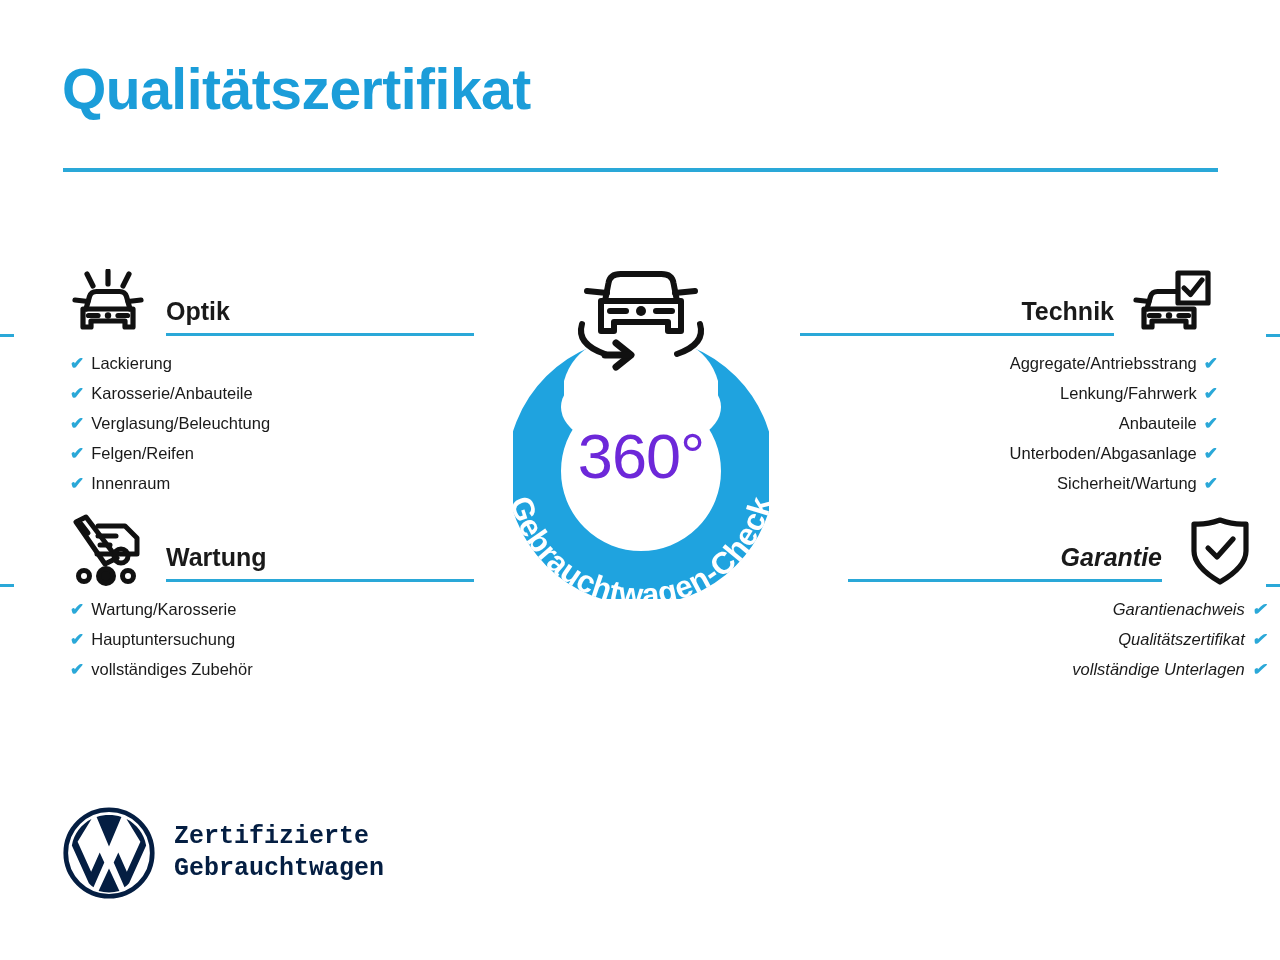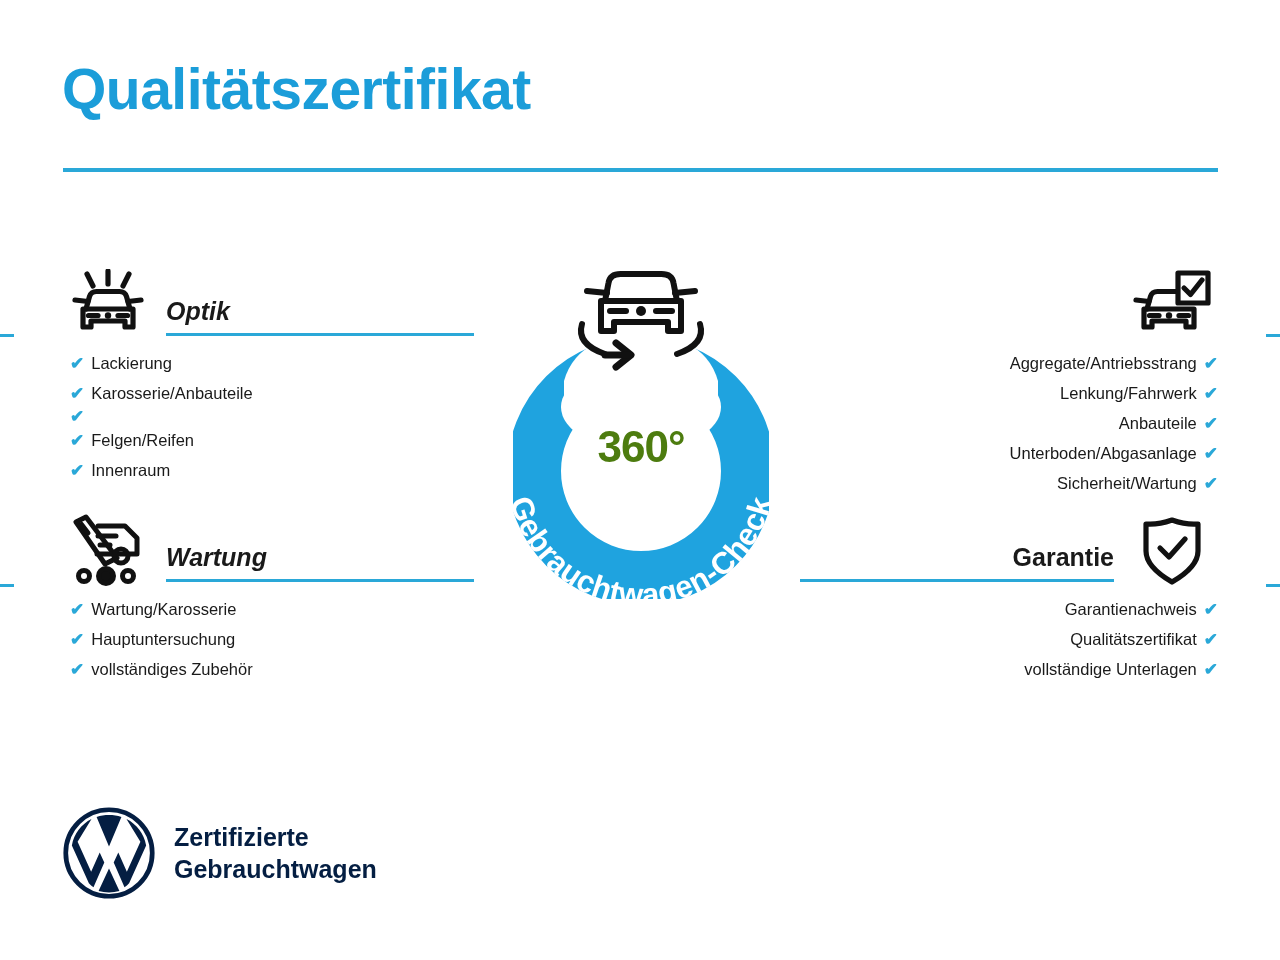--- a/index.html
+++ b/index.html
@@ -37,21 +37,21 @@
     background: #2aa8d8;
   }
 
   
   .section {
     position: absolute;
   }
   .sec-optik   { left: 62px;  top: 262px; width: 412px; }
   .sec-wartung { left: 62px;  top: 508px; width: 412px; }
   .sec-technik { left: 800px; top: 262px; width: 418px; }
-  .sec-garantie{ left: 800px; top: 508px; width: 418px; }
+  .sec-garantie{ left: 848px; top: 508px; width: 418px; font-style: italic; }
 
   .sec-head {
     position: relative;
     height: 86px;
   }
   .sec-icon {
     position: absolute;
     top: 0;
     width: 92px;
     height: 86px;
@@ -73,21 +73,21 @@
 
   .sec-title {
     font-size: 25px;
     font-weight: bold;
     color: #1a1a1a;
     line-height: 1;
     position: absolute;
     bottom: 24px;
     white-space: nowrap;
   }
-  .left  .sec-title { left: 0; font-style: italic; }
+  .left  .sec-title { left: 0; }
   .right .sec-title { right: 0; }
 
   .sec-underline {
     position: absolute;
     bottom: 12px;
     left: 0;
     right: 0;
     height: 3px;
     background: #2aa8d8;
   }
@@ -126,42 +126,43 @@
     height: 392px;
   }
   #badge svg { display: block; }
 
   .badge-360 {
     position: absolute;
     left: 0;
     top: 182px;
     width: 372px;
     text-align: center;
-    font-size: 44px;
-    font-weight: bold;
-    color: #4d7c0f;
+    font-size: 63px;
+    font-weight: normal;
+    color: #6d28d9;
     letter-spacing: -1px;
     line-height: 1;
   }
 
   
   .tick {
     position: absolute;
     height: 3px;
     background: #2aa8d8;
     width: 14px;
   }
 
   
   #footer-logo {
     position: absolute;
     left: 62px;
     top: 806px;
     display: flex;
     align-items: center;
+    font-family: Liberation Mono, monospace;
   }
   #vw-mark { width: 94px; height: 94px; }
   #footer-text {
     margin-left: 18px;
     color: #041e42;
     font-size: 25px;
     font-weight: bold;
     line-height: 32px;
     white-space: nowrap;
   }
@@ -197,20 +198,21 @@
     <li>
         <span class="chk">✔</span>
         <span>Lackierung</span>
       </li>
     <li>
         <span class="chk">✔</span>
         <span>Karosserie/Anbauteile</span>
       </li>
     <li>
         <span class="chk">✔</span>
+        <span>Verglasung/Beleuchtung</span>
       </li>
     <li>
         <span class="chk">✔</span>
         <span>Felgen/Reifen</span>
       </li>
     <li>
         <span class="chk">✔</span>
         <span>Innenraum</span>
       </li>
   </ul>
@@ -259,20 +261,24 @@
         <path d="M15 40 L18.5 27.5 Q20 22.5 25.5 22.5 L44 22.5"></path>
         <line x1="4" y1="31" x2="17" y2="32.5"></line>
         <line x1="70" y1="31" x2="58" y2="32.5"></line>
         <path d="M12 40 L62 40 L62 58 L54 58 L54 52 L20 52 L20 58 L12 58 Z"></path>
         <line x1="17.5" y1="46.5" x2="27" y2="46.5"></line>
         <line x1="56.5" y1="46.5" x2="47" y2="46.5"></line>
         <circle cx="37" cy="46.5" r="3.2" fill="#111" stroke="none"></circle>
         <rect x="46" y="4" width="30" height="30" fill="#fff"></rect>
         <polyline points="52,19 58.5,25.5 70,11"></polyline>
       </svg>
+    </div>
+    <div class="sec-title-wrap">
+      <div class="sec-title">Technik</div>
+      <div class="sec-underline"></div>
     </div>
   </div>
   <ul class="sec-list">
     <li>
         <span>Aggregate/Antriebsstrang</span>
         <span class="chk">✔</span>
       </li>
     <li>
         <span>Lenkung/Fahrwerk</span>
         <span class="chk">✔</span>

